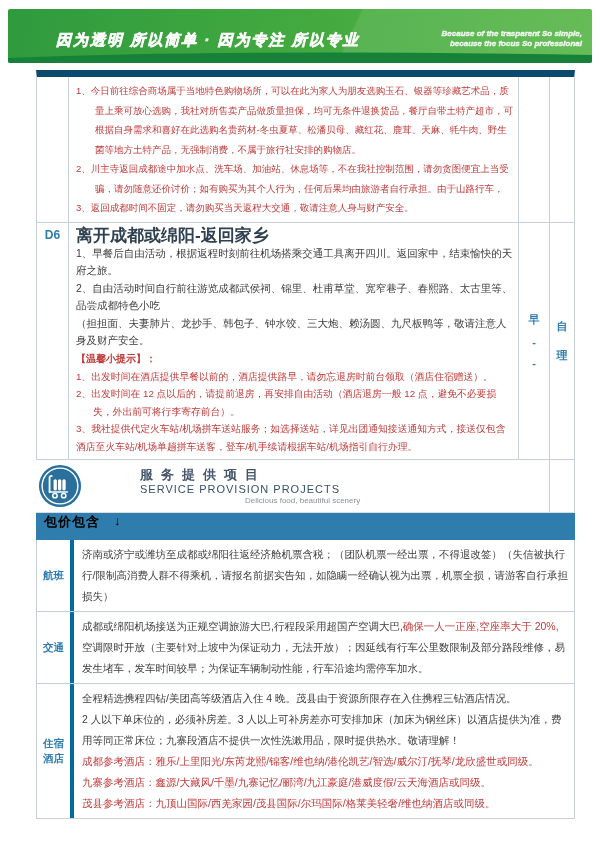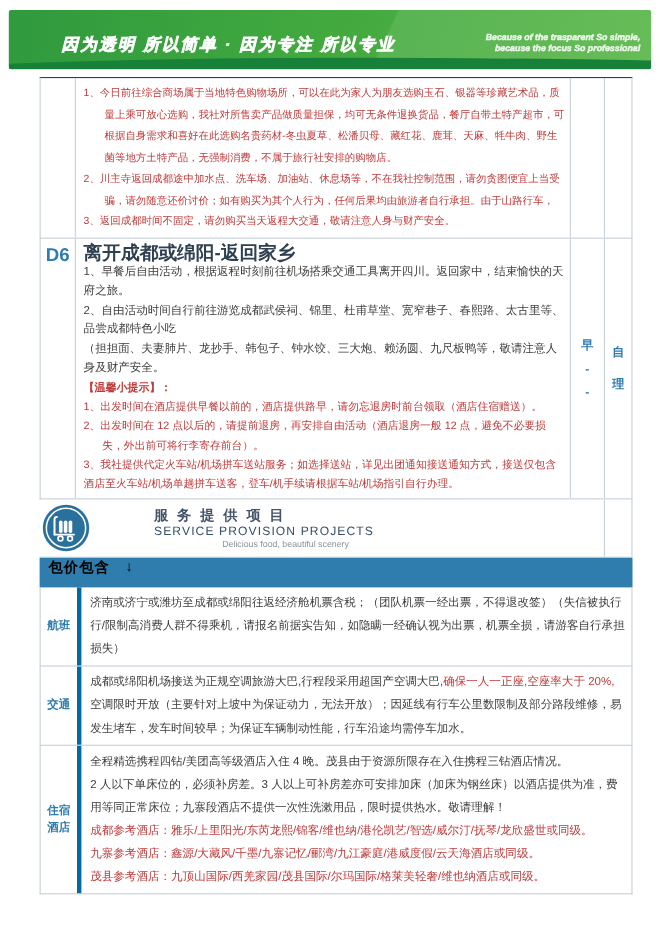--- a/index.html
+++ b/index.html
@@ -13,23 +13,23 @@
     background:linear-gradient(115deg,rgba(255,255,255,0) 58%,rgba(255,255,255,0.10) 58.4%);}
   .slogan-cn{position:absolute;left:48px;bottom:13px;font-size:15px;font-weight:bold;font-style:italic;
     letter-spacing:2px;color:rgba(255,255,255,0.78);-webkit-text-stroke:0.7px rgba(255,255,255,0.95);white-space:nowrap;z-index:2;}
   .slogan-en{position:absolute;right:10px;bottom:14px;text-align:right;font-size:8px;font-style:italic;font-weight:bold;
     color:rgba(255,255,255,0.80);-webkit-text-stroke:0.4px rgba(255,255,255,0.9);line-height:10px;z-index:2;}
   .swoosh{position:absolute;left:0;bottom:0;width:584px;height:14px;z-index:1;}
 
   
   .itin{position:absolute;left:36px;top:70px;width:539px;}
   .trow{display:flex;border:1px solid #c6d0d8;border-top:none;box-sizing:border-box;align-items:stretch;}
-  .trow.first{border-top:1px solid #0c4a6e;}
+  .trow.first{border-top:7px solid #0c4a6e;}
   .cday{width:32px;flex:0 0 32px;border-right:1px solid #c6d0d8;color:#2f7cad;font-weight:bold;
-    font-size:17px;text-align:center;padding-top:5px;box-sizing:border-box;}
+    font-size:12px;text-align:center;padding-top:5px;box-sizing:border-box;}
   .ccontent{flex:1;padding:4px 5px 4px 7px;box-sizing:border-box;border-right:1px solid #c6d0d8;min-width:0;}
   .cmeal{width:30px;flex:0 0 30px;border-right:1px solid #c6d0d8;display:flex;flex-direction:column;
     align-items:center;justify-content:center;gap:9px;color:#2f7cad;font-size:11px;font-weight:bold;}
   .cstay{width:24px;flex:0 0 24px;display:flex;flex-direction:column;align-items:center;justify-content:center;
     gap:14px;color:#2f7cad;font-size:11px;font-weight:bold;}
   p{margin:0;}
   .red{color:#bf3a3a;}
   .blk{color:#3d3d3d;}
   .notes p{font-size:9.5px;line-height:19.5px;padding-left:19px;text-indent:-19px;}
   .d6-title{font-size:17px;font-weight:bold;color:#2f4050;line-height:18px;}
@@ -39,21 +39,21 @@
   .tip.hang{padding-left:17px;text-indent:-17px;}
 
   
   .band{height:52px;border:none;border-bottom:1px solid #d8dee4;display:flex;}
   .band-main{flex:1;display:flex;align-items:center;padding-left:2px;gap:44px;}
   .band-spacer{width:24px;flex:0 0 24px;border-left:1px solid #c6d0d8;border-right:1px solid #c6d0d8;}
   .circle-icon{width:44px;height:44px;display:block;}
   .svc-text{margin-left:14px;}
   .svc-cn{font-size:13px;font-weight:bold;color:#44556a;letter-spacing:8px;line-height:15px;}
   .svc-en{font-size:11px;color:#35506b;letter-spacing:1px;line-height:14px;}
-  .svc-sub{font-size:8px;color:#8a9199;margin-left:62px;line-height:10px;}
+  .svc-sub{font-size:8px;color:#8a9199;margin-left:105px;line-height:10px;}
 
   
   .bar{height:27px;background:#2e7dad;color:#000000;display:flex;
     font-size:13px;font-weight:bold;padding-left:8px;letter-spacing:1px;}
   .bar .arrow{margin-left:14px;font-weight:normal;font-size:13px;}
   .plabel{width:33px;flex:0 0 33px;border-right:4px solid #0369a1;display:flex;flex-direction:column;
     align-items:center;justify-content:center;color:#2f7cad;font-size:10.5px;font-weight:bold;line-height:15px;}
   .pcontent{flex:1;padding:4px 5px 4px 8px;box-sizing:border-box;min-width:0;}
   .pcontent p, .pcontent span{font-size:10.5px;line-height:21px;}
 </style>

